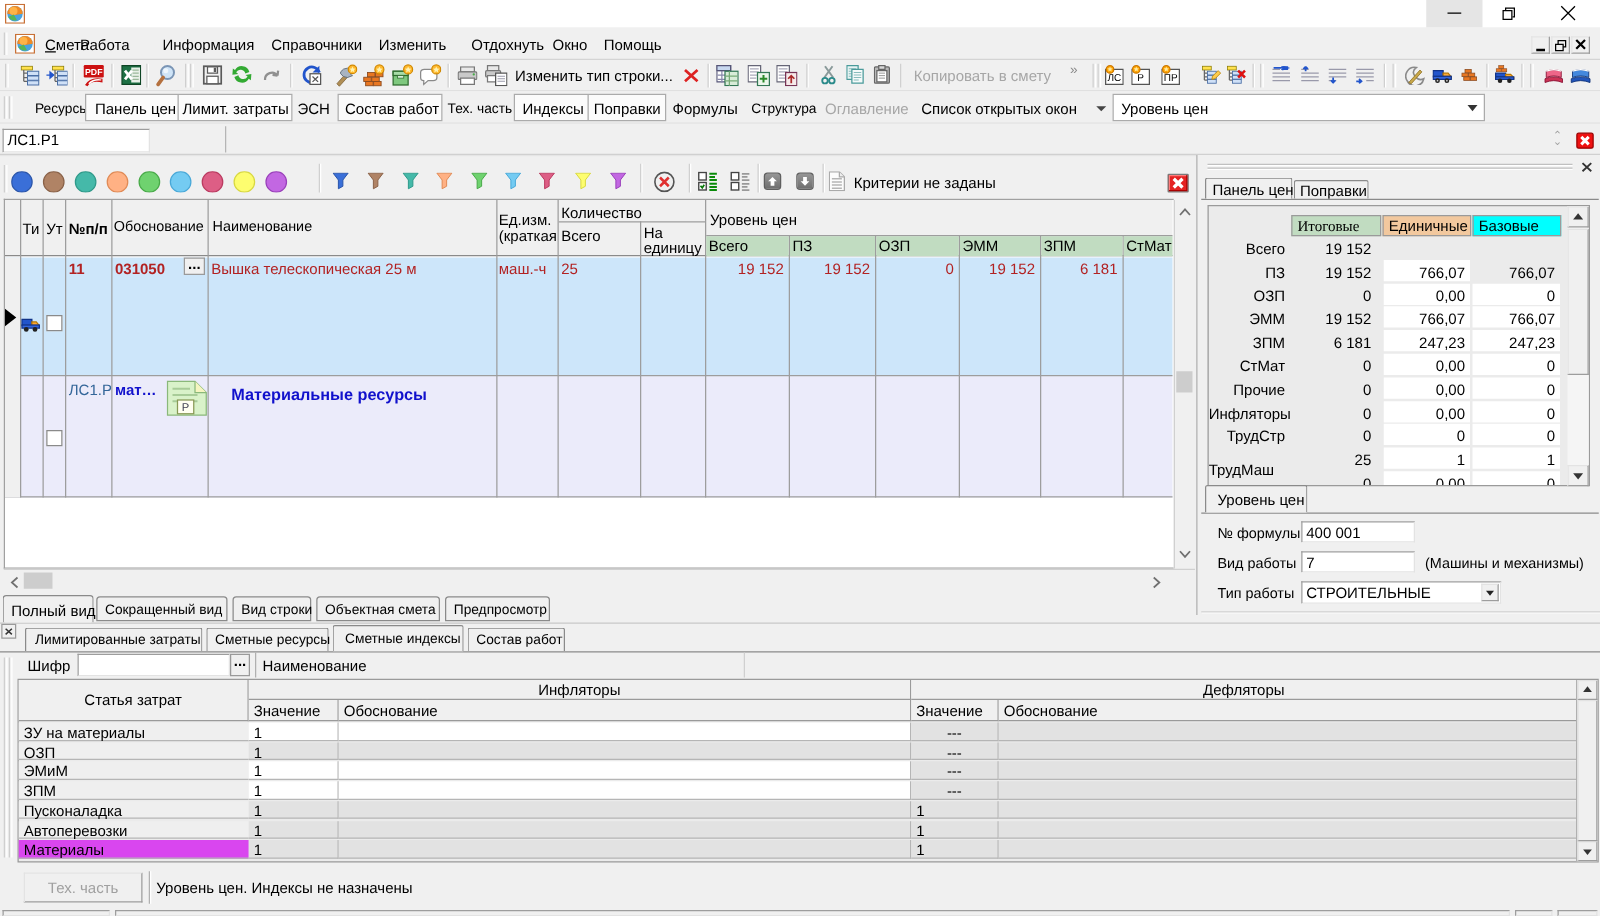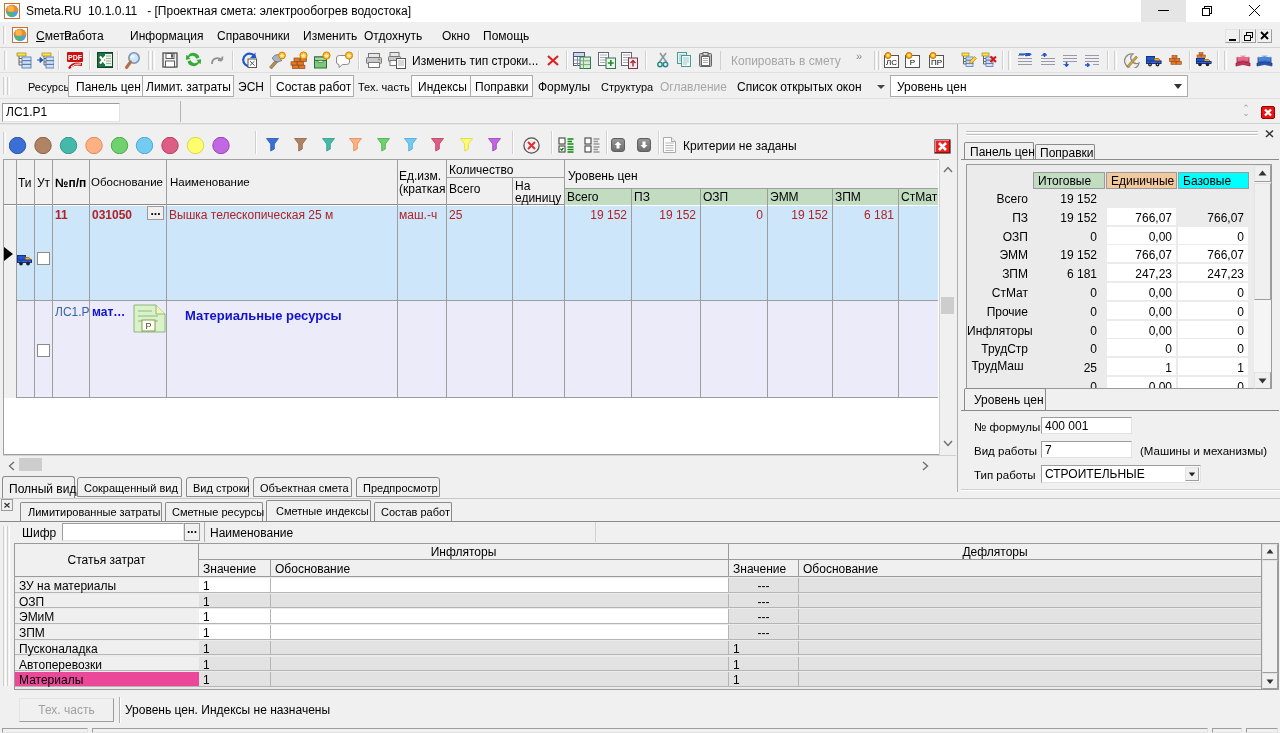--- a/index.html
+++ b/index.html
@@ -21,21 +21,20 @@
 <div class="a" style="left:0;top:0;width:1280px;height:22px;background:#ffffff;"></div>
 <div class="a" style="left:4px;top:3px;width:16px;height:16px;">
   <svg width="16" height="16">
         <rect x="0.5" y="0.5" width="15" height="15" fill="#fff" stroke="#c87137"></rect>
         <circle cx="8" cy="8" r="6.2" fill="#4aa3e0"></circle>
         <path d="M1.8 8 a6.2 6.2 0 0 1 12.4 0 l-6 1z" fill="#f08a24"></path>
         <circle cx="6.8" cy="5.8" r="3.2" fill="#ffb347"></circle>
         <path d="M2.6 10.5 q3 3.8 7 2.6 l-2.6-4.6z" fill="#58b558"></path>
       </svg>
 </div>
-<div class="a vtxt" style="left:26px;top:4px;font-size:12px;">Smeta.RU&nbsp; 10.1.0.11&nbsp;&nbsp; - [Проектная смета: электрообогрев водостока]</div>
 <div class="a" style="left:1141px;top:0;width:45px;height:22px;background:#e5e5e5;"></div>
 <div class="a" style="left:1158px;top:10px;width:11px;height:1px;background:#000;"></div>
 <div class="a" style="left:1204px;top:6px;width:8px;height:8px;border:1px solid #000;"></div>
 <div class="a" style="left:1202px;top:8px;width:8px;height:8px;border:1px solid #000;background:#fff;"></div>
 <div class="a" style="left:1248px;top:4px;width:13px;height:13px;">
   <svg width="13" height="13">
         <path d="M1 1 L12 12 M12 1 L1 12" stroke="#000" stroke-width="1"></path>
       </svg>
 </div>
 
@@ -48,21 +47,21 @@
         <path d="M1.8 8 a6.2 6.2 0 0 1 12.4 0 l-6 1z" fill="#f08a24"></path>
         <circle cx="6.8" cy="5.8" r="3.2" fill="#ffb347"></circle>
         <path d="M2.6 10.5 q3 3.8 7 2.6 l-2.6-4.6z" fill="#58b558"></path>
       </svg>
 </div>
 <div class="a vtxt" style="left:36px;top:29px;"><span style="text-decoration:underline">С</span>мета</div>
 <div class="a vtxt" style="left:64px;top:29px;">Работа</div>
 <div class="a vtxt" style="left:130px;top:29px;">Информация</div>
 <div class="a vtxt" style="left:217px;top:29px;">Справочники</div>
 <div class="a vtxt" style="left:303px;top:29px;">Изменить</div>
-<div class="a vtxt" style="left:364px;top:29px;">Отдохнуть</div>
+<div class="a vtxt" style="left:377px;top:29px;">Отдохнуть</div>
 <div class="a vtxt" style="left:442px;top:29px;">Окно</div>
 <div class="a vtxt" style="left:483px;top:29px;">Помощь</div>
 
 <div class="a r" style="left:1225px;top:29px;width:15px;height:14px;background:#f0f0f0;">
       <div class="a" style="left:3px;top:9px;width:7px;height:2px;background:#000;"></div>
     </div>
 <div class="a r" style="left:1241px;top:29px;width:15px;height:14px;background:#f0f0f0;">
   <svg width="13" height="12">
         <rect x="4.5" y="2.5" width="6" height="5" fill="none" stroke="#000"></rect>
         <rect x="2.5" y="5.5" width="6" height="5" fill="#f0f0f0" stroke="#000"></rect>
@@ -673,21 +672,21 @@
 
 <div class="a" style="left:964px;top:142px;width:70px;height:17px;background:#f0f0f0;border:1px solid #8a8a8a;border-bottom:none;border-radius:2px 2px 0 0;z-index:2;"></div>
 <div class="a vtxt" style="left:970px;top:145px;z-index:3;">Панель цен</div>
 <div class="a" style="left:1035px;top:144px;width:60px;height:15px;background:#f0f0f0;border:1px solid #8a8a8a;border-bottom:none;border-radius:2px 2px 0 0;"></div>
 <div class="a vtxt" style="left:1040px;top:146px;">Поправки</div>
 <div class="a" style="left:961px;top:159px;width:318px;height:330px;background:#f0f0f0;border-top:1px solid #8a8a8a;"></div>
 
 <div class="a" style="left:966px;top:164px;width:306px;height:225px;background:#ebebeb;border:1px solid #9a9a9a;"></div>
 
 <div class="a" style="left:1033px;top:172px;width:72px;height:17px;background:#c1dcc1;border:1px solid #9a9a9a;font-size:12px;">
-        <div style="padding:1px 0 0 4px;">Итоговые</div>
+        <div style="padding:1px 0 0 4px;font-family:Liberation Serif, serif;">Итоговые</div>
       </div>
 <div class="a" style="left:1106px;top:172px;width:71px;height:17px;background:#f2c89e;border:1px solid #9a9a9a;">
         <div style="padding:1px 0 0 4px;">Единичные</div>
       </div>
 <div class="a" style="left:1178px;top:172px;width:71px;height:17px;background:#00ffff;border:1px solid #9a9a9a;">
         <div style="padding:1px 0 0 4px;">Базовые</div>
       </div>
 <div class="a" style="left:967px;top:165px;width:304px;height:223px;overflow:hidden;">
 <div class="a vtxt" style="left:0;top:27.0px;width:61px;text-align:right;">Всего</div>
 <div class="a vtxt" style="left:66px;top:27.0px;width:64px;text-align:right;">19 152</div>
@@ -746,21 +745,21 @@
           <div style="padding:3px 4px 0 0;text-align:right;">0</div>
         </div>
 <div class="a vtxt" style="left:0;top:177.4px;width:61px;text-align:right;">ТрудСтр</div>
 <div class="a vtxt" style="left:66px;top:177.4px;width:64px;text-align:right;">0</div>
 <div class="a" style="left:140px;top:174.4px;width:69px;height:17px;background:#fff;">
           <div style="padding:3px 4px 0 0;text-align:right;">0</div>
         </div>
 <div class="a" style="left:211px;top:174.4px;width:70px;height:17px;background:#fff;">
           <div style="padding:3px 4px 0 0;text-align:right;">0</div>
         </div>
-<div class="a vtxt" style="left:0;top:194px;width:61px;text-align:center;">ТрудМаш</div>
+<div class="a vtxt" style="left:0;top:204px;width:61px;text-align:left;">ТрудМаш</div>
 <div class="a vtxt" style="left:66px;top:196.2px;width:64px;text-align:right;">25</div>
 <div class="a" style="left:140px;top:193.2px;width:69px;height:17px;background:#fff;">
           <div style="padding:3px 4px 0 0;text-align:right;">1</div>
         </div>
 <div class="a" style="left:211px;top:193.2px;width:70px;height:17px;background:#fff;">
           <div style="padding:3px 4px 0 0;text-align:right;">1</div>
         </div>
 <div class="a vtxt" style="left:0;top:215.0px;width:61px;text-align:right;"></div>
 <div class="a vtxt" style="left:66px;top:215.0px;width:64px;text-align:right;">0</div>
 <div class="a" style="left:140px;top:212.0px;width:69px;height:17px;background:#fff;">
@@ -916,21 +915,21 @@
         <div style="padding:1px 0 0 4px;">Автоперевозки</div>
       </div>
 <div class="a" style="left:199px;top:656.5px;width:72px;height:14.7px;background:#e2e2e2;border-right:1px solid #b5b5b5;border-bottom:1px solid #b5b5b5;">
         <div style="padding:1px 0 0 4px;">1</div>
       </div>
 <div class="a" style="left:271px;top:656.5px;width:458px;height:14.7px;background:#e2e2e2;border-right:1px solid #b5b5b5;border-bottom:1px solid #b5b5b5;"></div>
 <div class="a" style="left:729px;top:656.5px;width:70px;height:14.7px;background:#e2e2e2;border-right:1px solid #b5b5b5;border-bottom:1px solid #b5b5b5;">
         <div style="padding:1px 0 0 4px;">1</div>
       </div>
 <div class="a" style="left:799px;top:656.5px;width:462px;height:14.7px;background:#e2e2e2;border-bottom:1px solid #b5b5b5;"></div>
-<div class="a vtxt" style="background:#ec4899;left:15px;top:672.2px;width:184px;height:14.7px;border-bottom:1px solid #b5b5b5;">
+<div class="a vtxt" style="background:#d946ef;left:15px;top:672.2px;width:184px;height:14.7px;border-bottom:1px solid #b5b5b5;">
         <div style="padding:1px 0 0 4px;">Материалы</div>
       </div>
 <div class="a" style="left:199px;top:672.2px;width:72px;height:14.7px;background:#e2e2e2;border-right:1px solid #b5b5b5;border-bottom:1px solid #b5b5b5;">
         <div style="padding:1px 0 0 4px;">1</div>
       </div>
 <div class="a" style="left:271px;top:672.2px;width:458px;height:14.7px;background:#e2e2e2;border-right:1px solid #b5b5b5;border-bottom:1px solid #b5b5b5;"></div>
 <div class="a" style="left:729px;top:672.2px;width:70px;height:14.7px;background:#e2e2e2;border-right:1px solid #b5b5b5;border-bottom:1px solid #b5b5b5;">
         <div style="padding:1px 0 0 4px;">1</div>
       </div>
 <div class="a" style="left:799px;top:672.2px;width:462px;height:14.7px;background:#e2e2e2;border-bottom:1px solid #b5b5b5;"></div>

